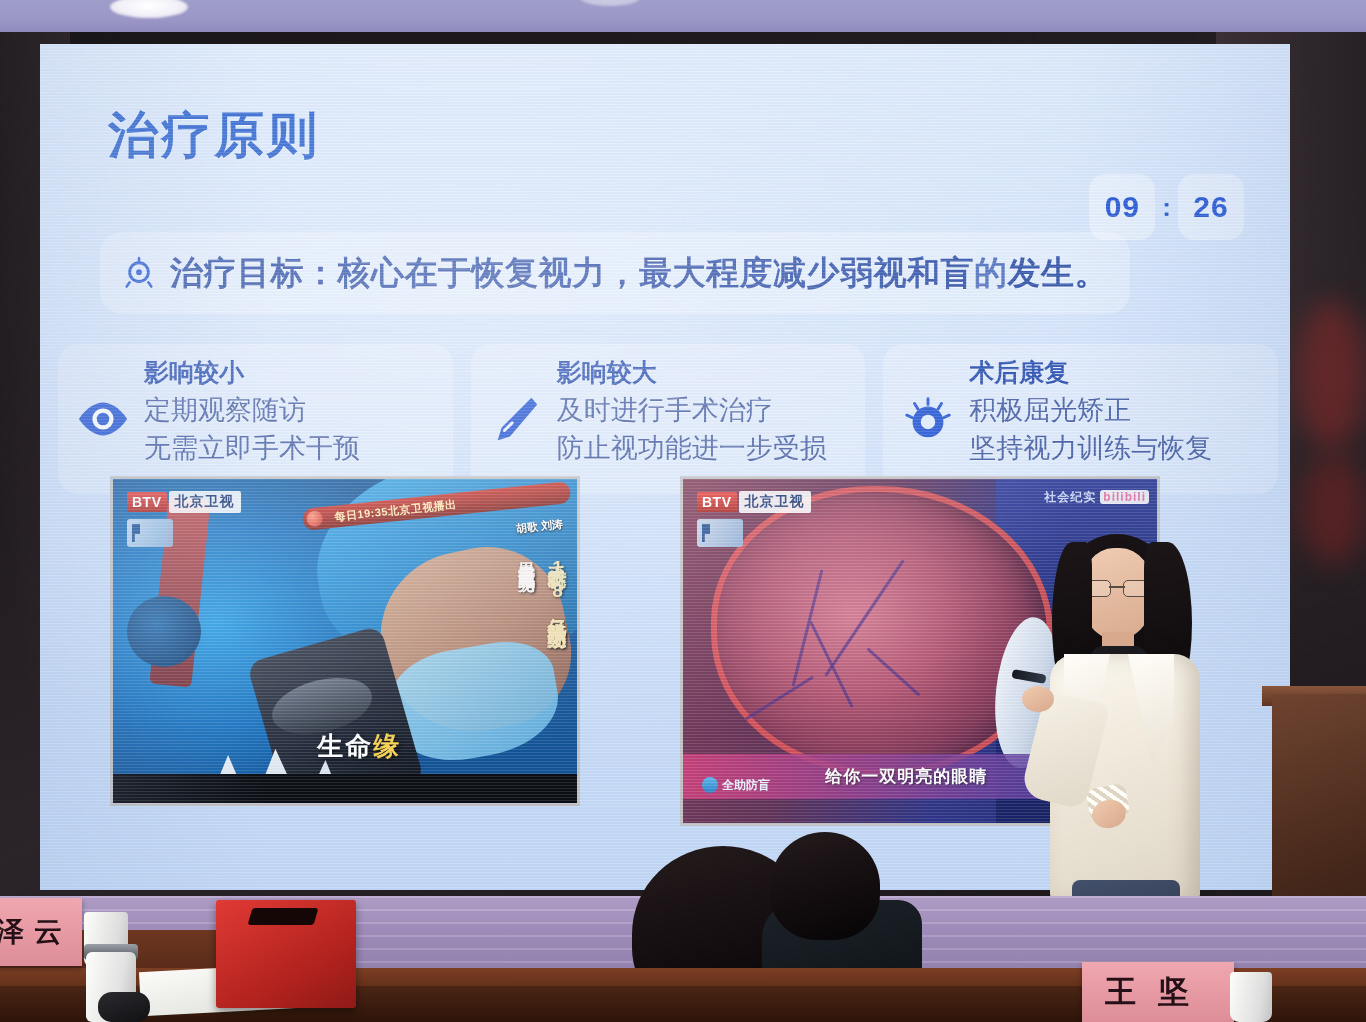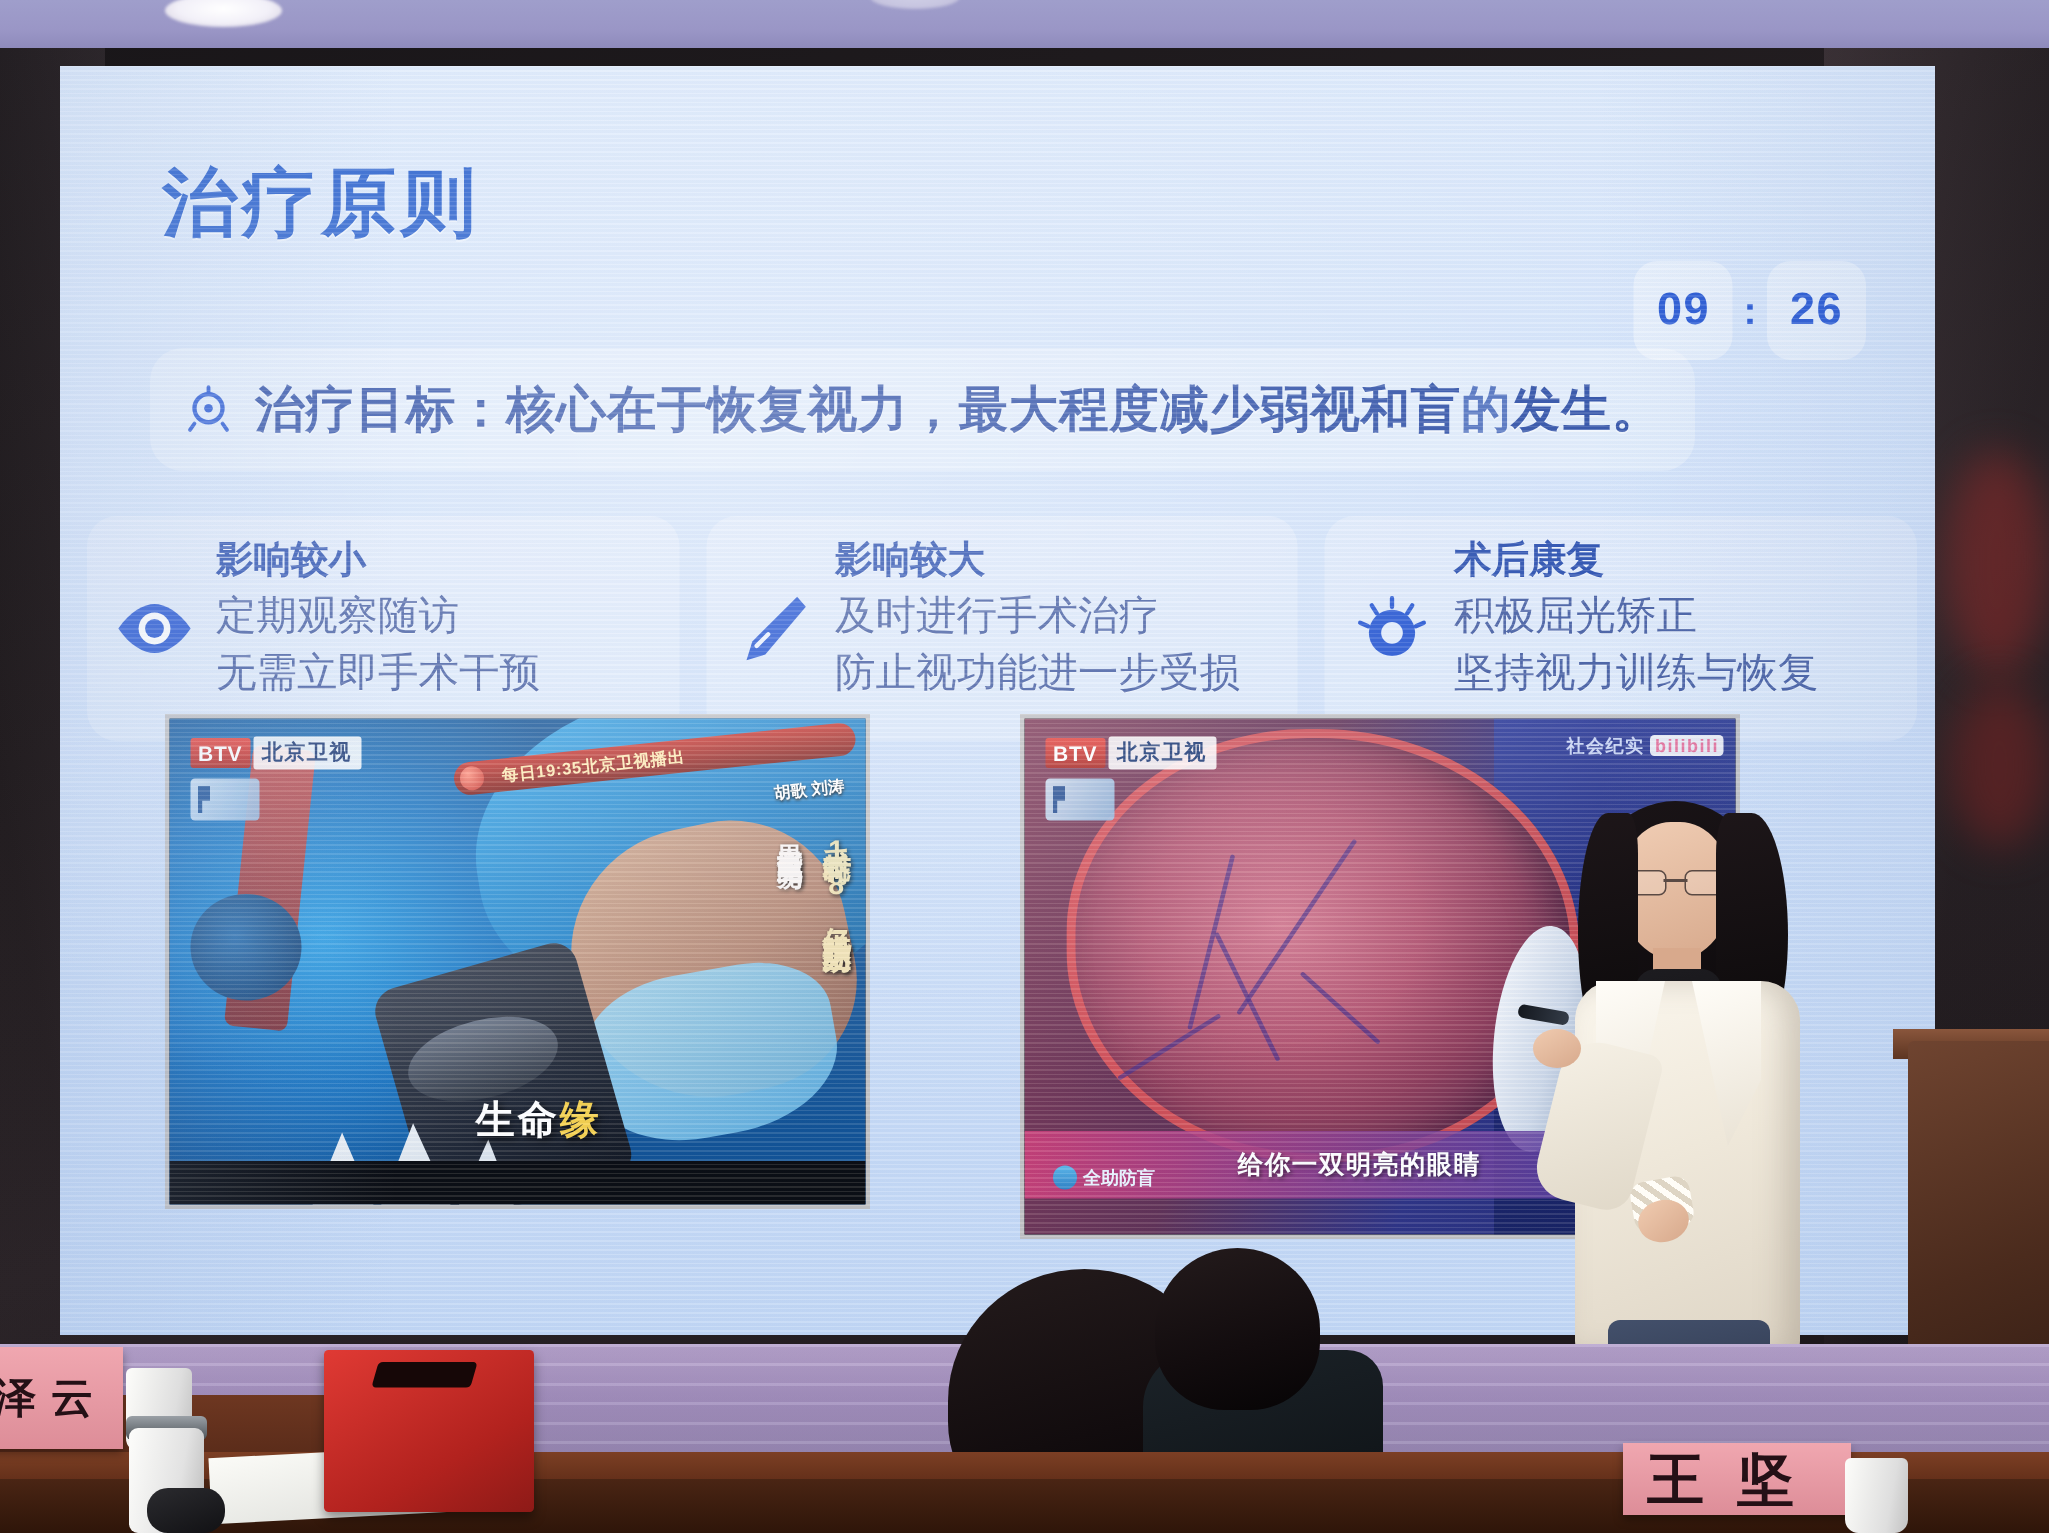--- a/index.html
+++ b/index.html
@@ -416,21 +416,21 @@
   }
 
   .nameplate{
     position:absolute;
     background:linear-gradient(180deg,#f0a7b0,#dd8d98);
     box-shadow:0 3px 6px rgba(0,0,0,.35);
     display:flex;align-items:center;justify-content:center;
     color:#241016;font-weight:700;letter-spacing:10px;
   }
   .nameplate.left{left:-14px;top:898px;width:96px;height:68px;font-size:28px;}
-  .nameplate.right{left:1082px;top:962px;width:152px;height:48px;font-size:38px;letter-spacing:22px;}
+  .nameplate.right{left:1082px;top:962px;width:152px;height:60px;font-size:31px;letter-spacing:22px;}
 
   .cup{
     position:absolute;background:linear-gradient(100deg,#fdfdfa,#dedede 70%,#c2c2c2);
     border-radius:4px 4px 9px 9px;
   }
   .cup.c1{left:84px;top:912px;width:44px;height:56px;}
   .cup.c2{left:1230px;top:972px;width:42px;height:50px;}
   .thermos{
     position:absolute;left:86px;top:952px;width:50px;height:70px;
     background:linear-gradient(100deg,#fdfdfb,#e2e2e2 65%,#bcbcbc);

